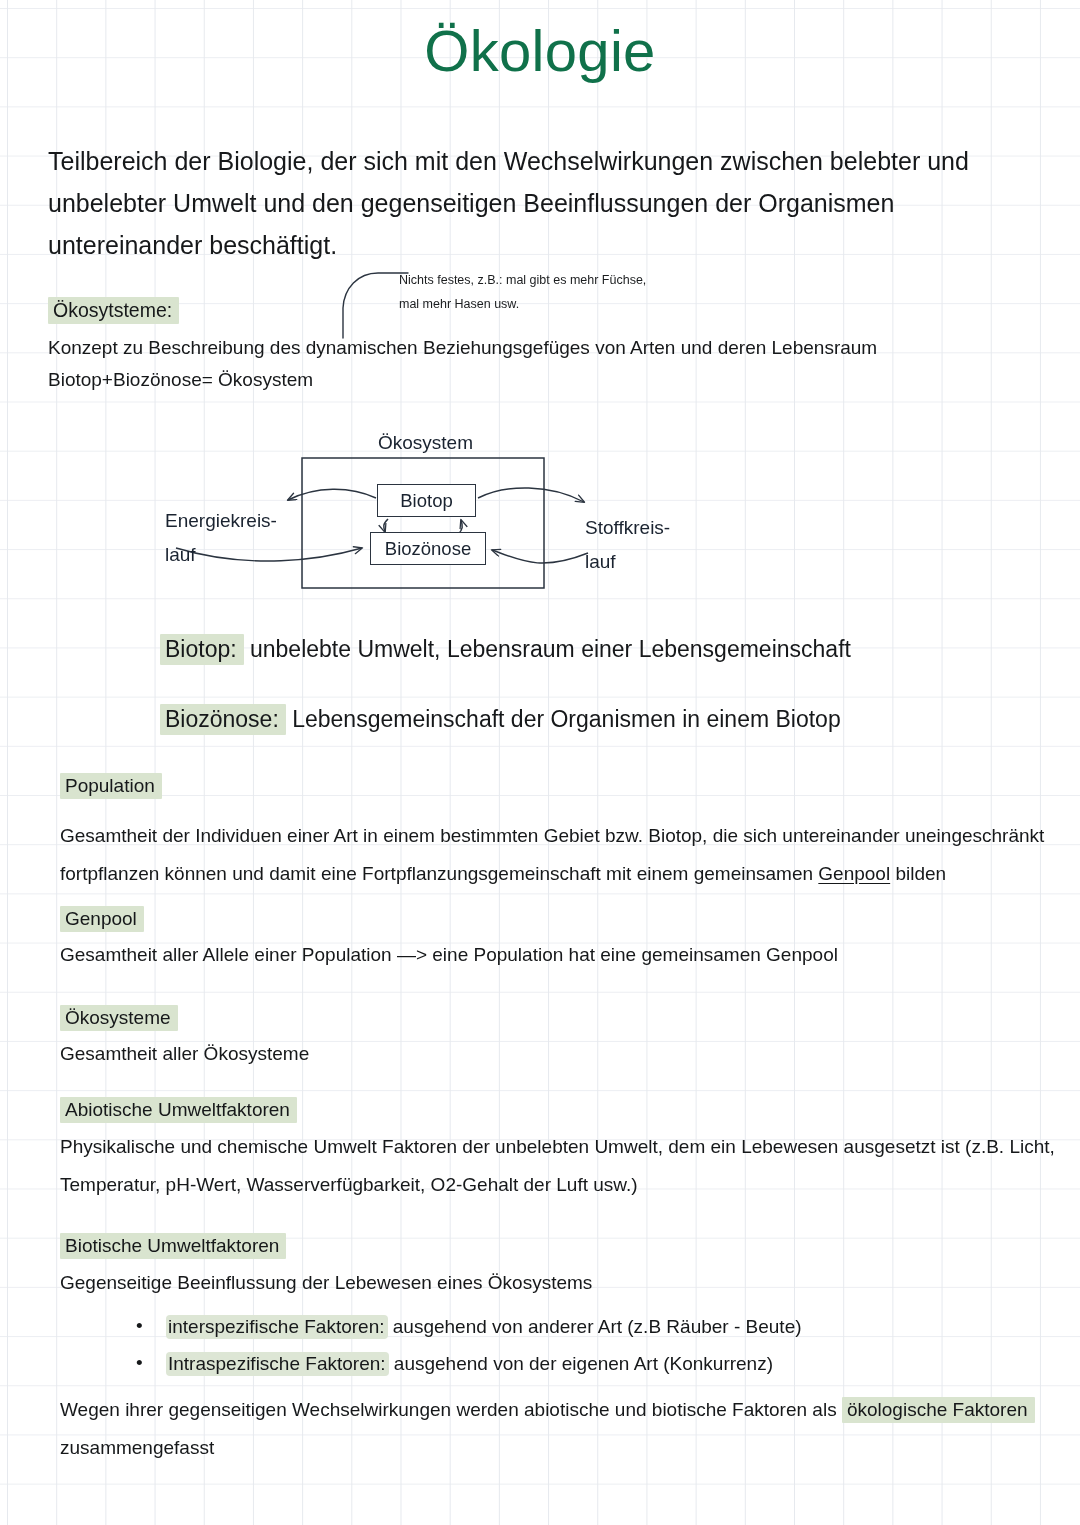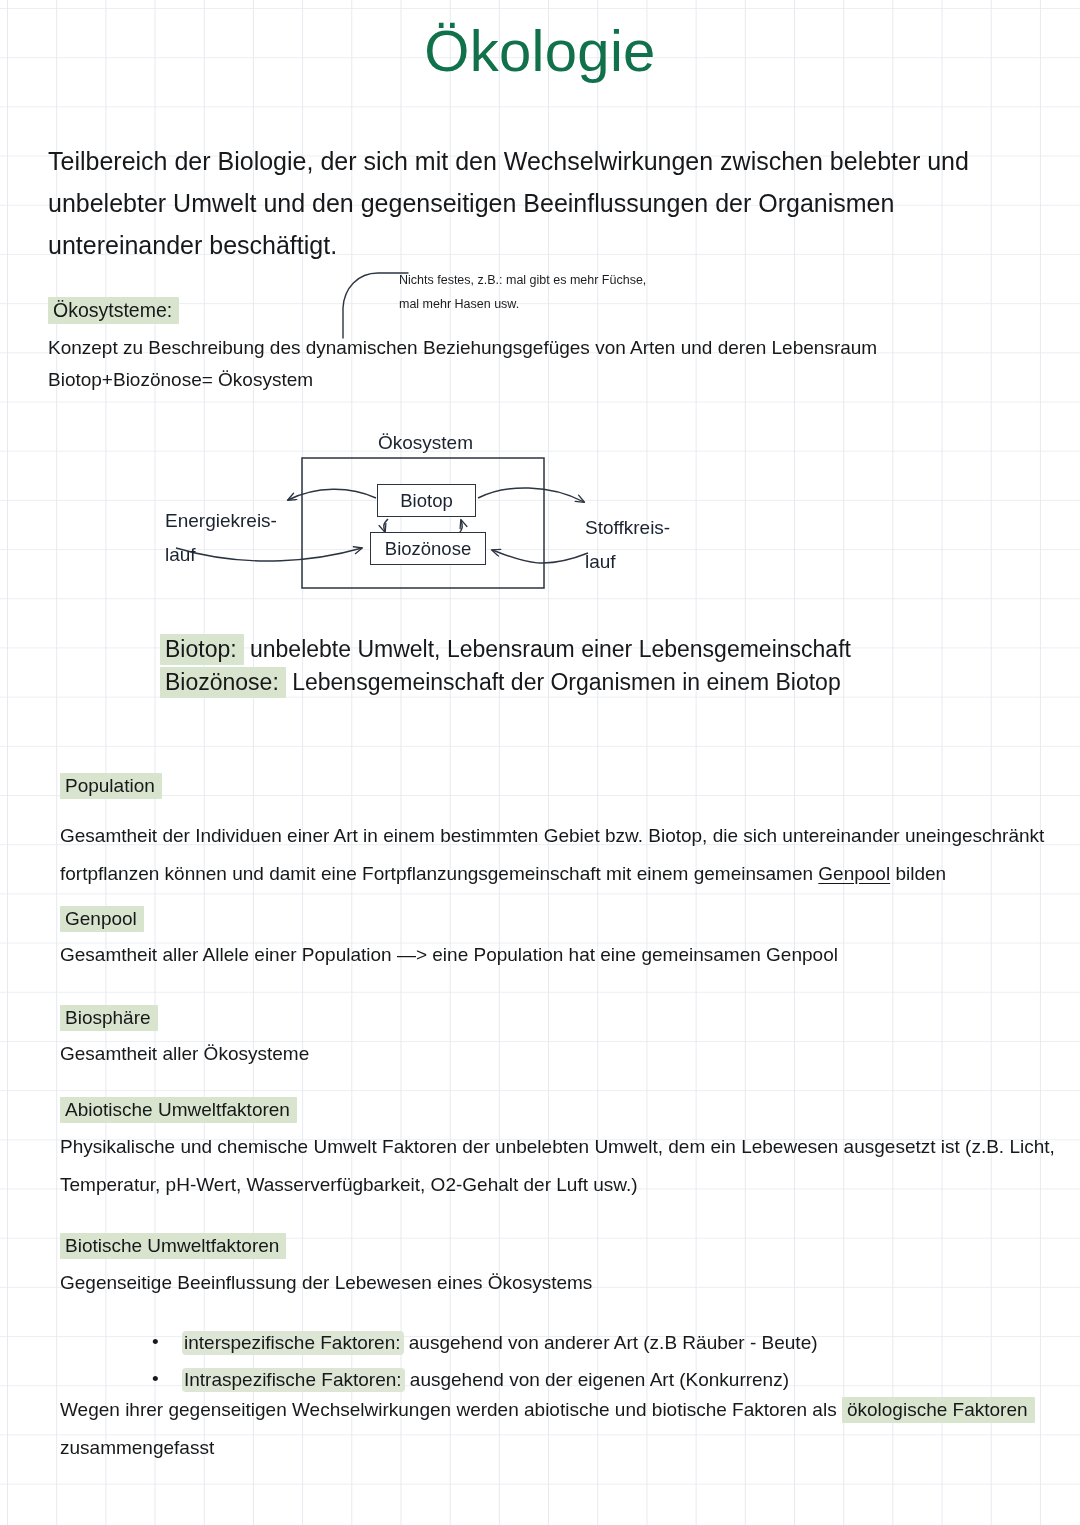--- a/index.html
+++ b/index.html
@@ -146,21 +146,21 @@
   .dg-biozoen   { left: 230px; top: 112px; width: 116px; height: 33px; }
 
   
   .def-line {
     position: absolute;
     left: 160px;
     font-size: 23px;
     line-height: 30px;
   }
   .def-1 { top: 634px; }
-  .def-2 { top: 667px; text-align: right; }
+  .def-2 { top: 704px; text-align: right; }
 
   
   .sec-head {
     position: absolute;
     left: 60px;
     font-size: 19px;
     line-height: 28px;
   }
   .sec-body {
     position: absolute;
@@ -180,21 +180,21 @@
   .h-biotisch   { top: 1232px; }
   .b-biotisch   { top: 1264px; }
   .b-final      { top: 1391px; }
 
   
   .bullets {
     position: absolute;
     left: 132px;
     top: 1310px;
     width: 900px;
-    margin: 16px;
+    margin: 0;
     padding: 0;
     list-style: none;
     font-size: 19px;
     line-height: 34px;
   }
   .bullets li {
     position: relative;
     padding-left: 34px;
     margin-bottom: 3px;
   }
@@ -276,21 +276,21 @@
   <div class="sec-body b-population">
     <span>Gesamtheit der Individuen einer Art in einem bestimmten Gebiet bzw. Biotop, die sich untereinander uneingeschränkt fortpflanzen können und damit eine Fortpflanzungsgemeinschaft mit einem gemeinsamen </span><span class="u">Genpool</span><span> bilden</span>
   </div>
 
   <div class="sec-head h-genpool">
     <span class="hl">Genpool</span>
   </div>
   <div class="sec-body b-genpool">Gesamtheit aller Allele einer Population —&gt; eine Population hat eine gemeinsamen Genpool</div>
 
   <div class="sec-head h-biosphaere">
-    <span class="hl">Biosphäre</span>
+    <span class="hl">Ökosysteme</span>
   </div>
   <div class="sec-body b-biosphaere">Gesamtheit aller Ökosysteme</div>
 
   <div class="sec-head h-abiotisch">
     <span class="hl">Abiotische Umweltfaktoren</span>
   </div>
   <div class="sec-body b-abiotisch">Physikalische und chemische Umwelt Faktoren der unbelebten Umwelt, dem ein Lebewesen ausgesetzt ist (z.B. Licht, Temperatur, pH-Wert, Wasserverfügbarkeit, O2-Gehalt der Luft usw.)</div>
 
   <div class="sec-head h-biotisch">
     <span class="hl">Biotische Umweltfaktoren</span>

